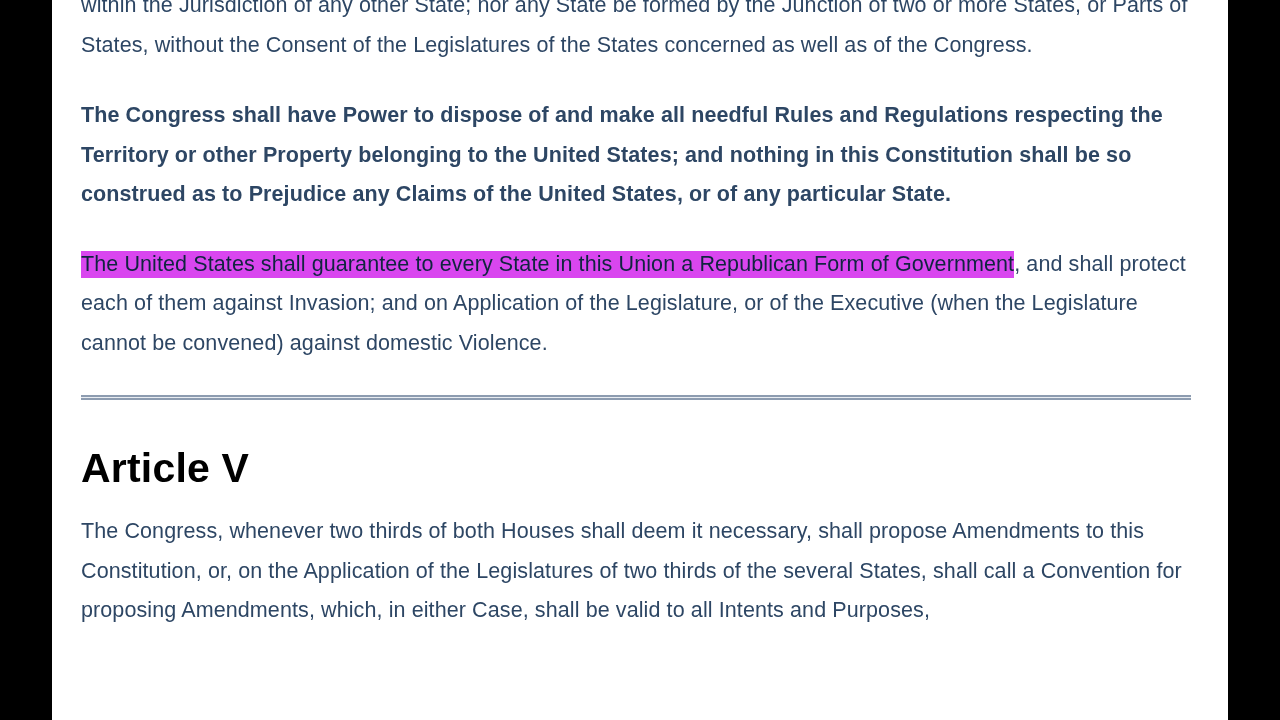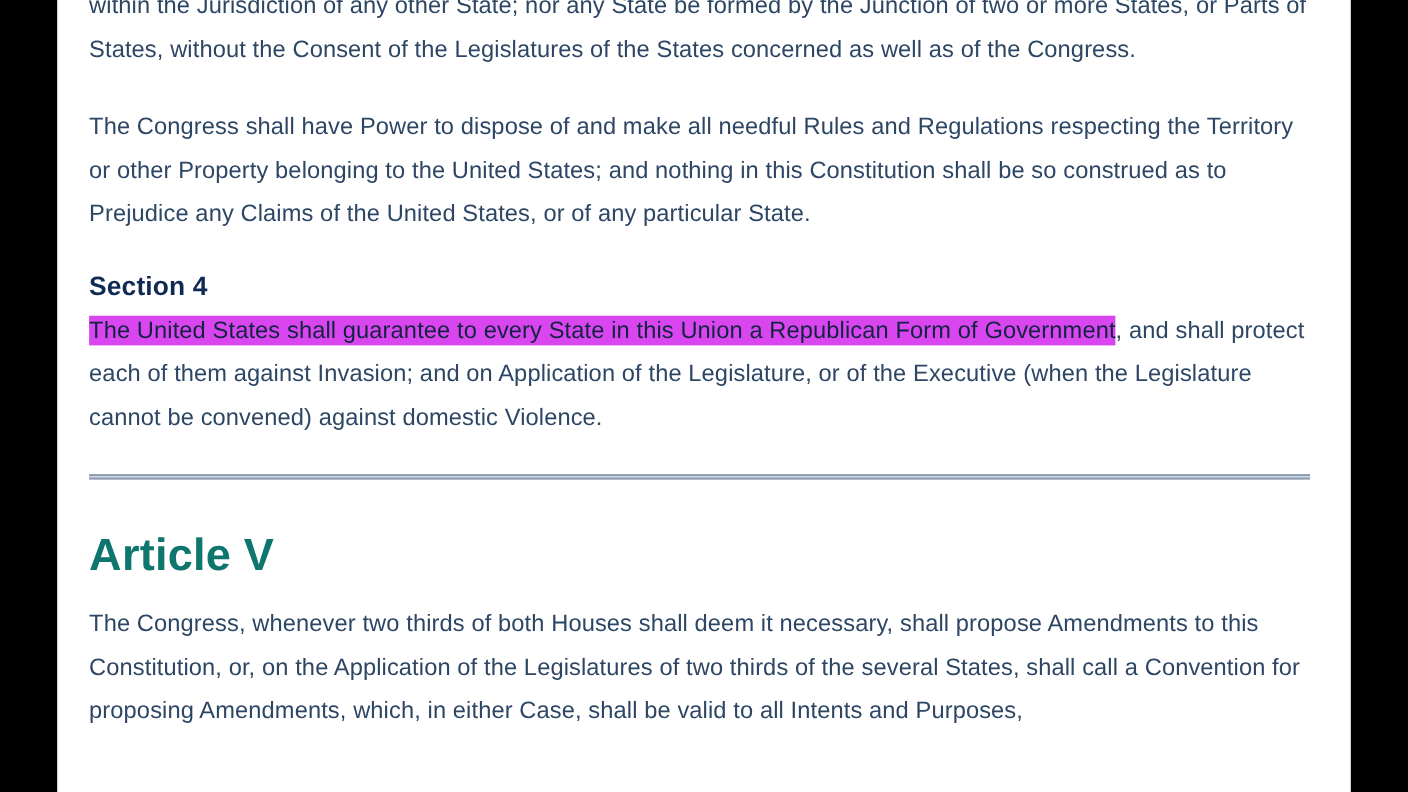--- a/index.html
+++ b/index.html
@@ -38,20 +38,21 @@
   p.para {
     margin: 0 0 31px 0;
     font-size: 21.5px;
     line-height: 39.5px;
     color: #2d4664;
     font-weight: 400;
     letter-spacing: 0.1px;
   }
   p.para.tight {
     margin-bottom: 30px;
+    font-weight: bold;
   }
   h2.section-heading {
     margin: 0 0 4px 0;
     font-size: 24px;
     line-height: 32px;
     color: #102a54;
     font-weight: 700;
     letter-spacing: 0.1px;
   }
   .highlight {
@@ -67,37 +68,36 @@
     height: 5px;
     border-top: 2px solid #8d9cb0;
     border-bottom: 2px solid #8d9cb0;
     background: #e9edf2;
     box-sizing: border-box;
   }
   h1.article-heading {
     margin: 0 0 20px 0;
     font-size: 41px;
     line-height: 48px;
-    color: #0f766e;
+    color: #000000;
     font-weight: 700;
     letter-spacing: 0.2px;
   }
 </style>
 </head>
 <body>
 
 <div class="viewport">
   <div class="page">
     <div class="content">
 
       <p class="para">within the Jurisdiction of any other State; nor any State be formed by the Junction of two or more States, or Parts of States, without the Consent of the Legislatures of the States concerned as well as of the Congress.</p>
 
       <p class="para tight">The Congress shall have Power to dispose of and make all needful Rules and Regulations respecting the Territory or other Property belonging to the United States; and nothing in this Constitution shall be so construed as to Prejudice any Claims of the United States, or of any particular State.</p>
 
-      <h2 class="section-heading">Section 4</h2>
 
       <p class="para">
         <span class="highlight">The United States shall guarantee to every State in this Union a Republican Form of Government</span><span>, and shall protect each of them against Invasion; and on Application of the Legislature, or of the Executive (when the Legislature cannot be convened) against domestic Violence.</span>
       </p>
 
       <div class="divider"></div>
 
       <h1 class="article-heading">Article V</h1>
 
       <p class="para">The Congress, whenever two thirds of both Houses shall deem it necessary, shall propose Amendments to this Constitution, or, on the Application of the Legislatures of two thirds of the several States, shall call a Convention for proposing Amendments, which, in either Case, shall be valid to all Intents and Purposes,</p>

